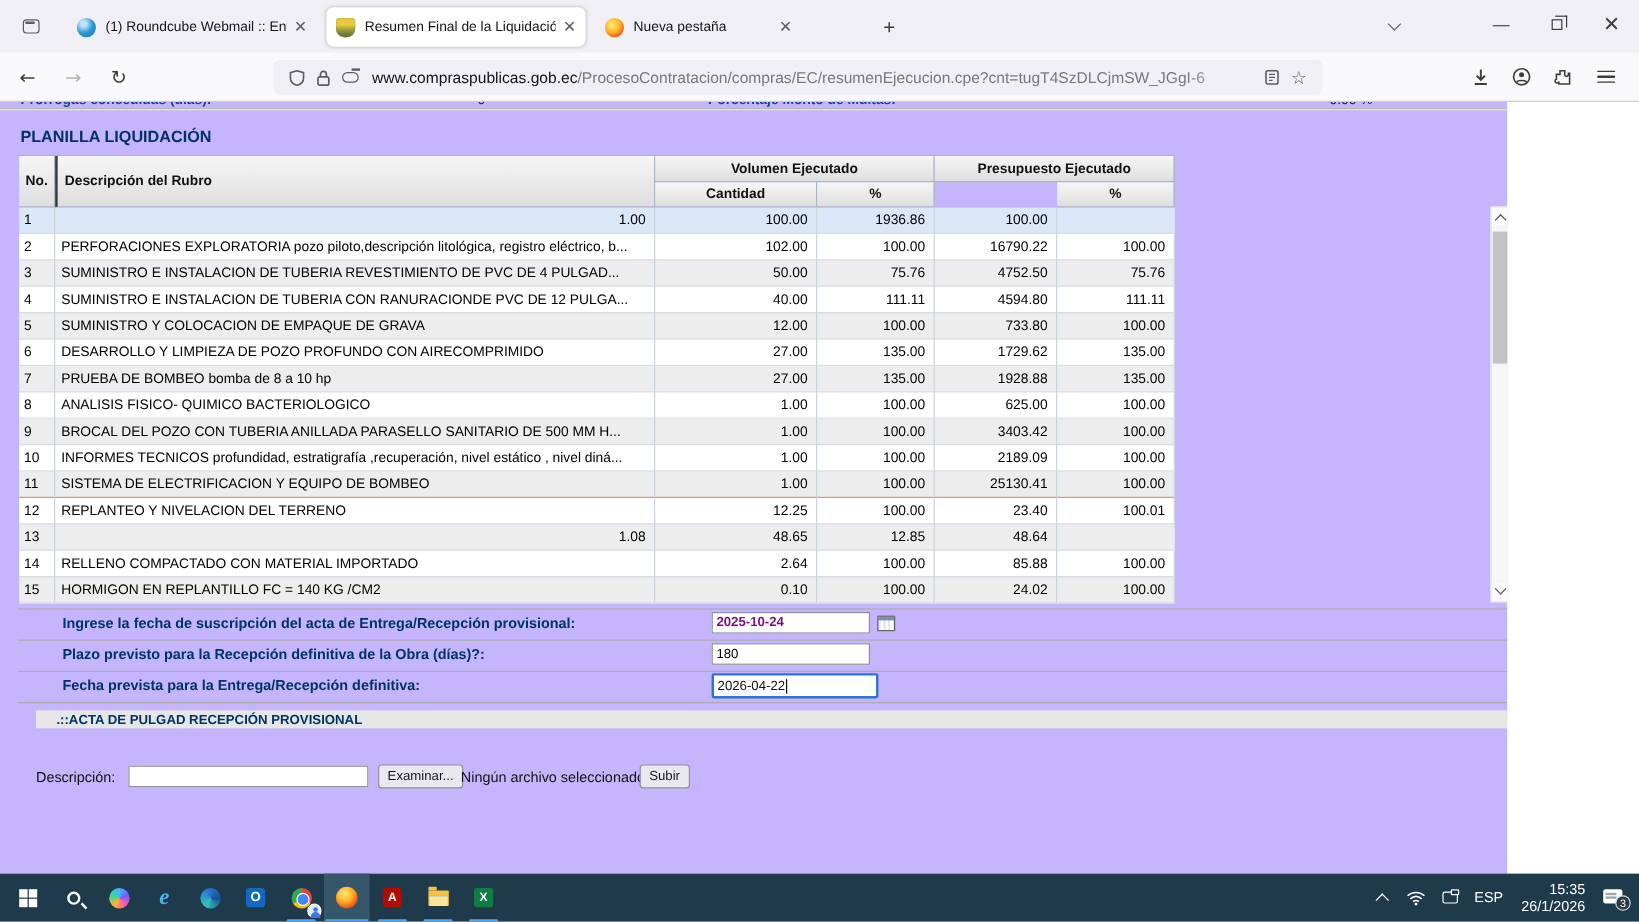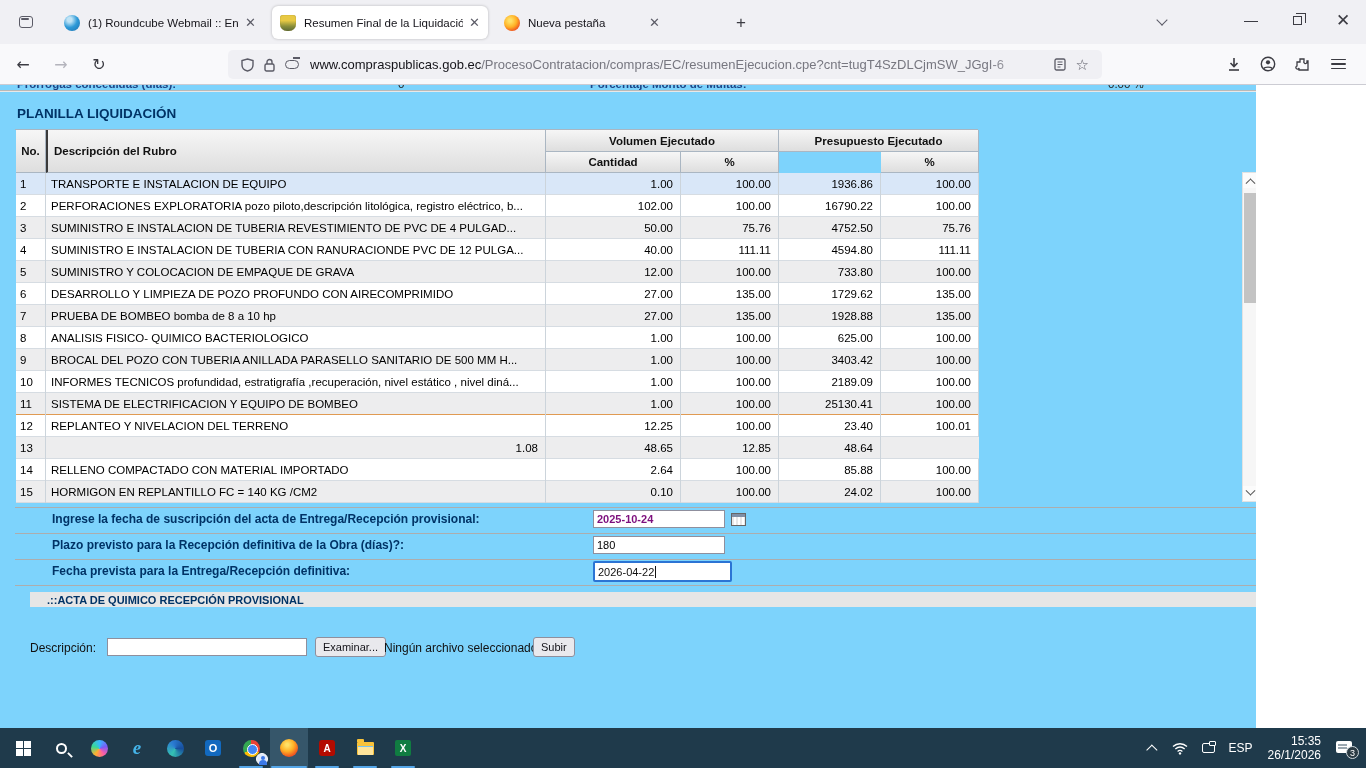--- a/index.html
+++ b/index.html
@@ -35,21 +35,21 @@
   .url-path { color:#777780; }
   .url-fade { position:absolute; right:0; top:0; width:60px; height:100%; background:linear-gradient(90deg, rgba(240,240,244,0), #f0f0f4 85%); }
   .perm-icon { width:14px; height:9px; border:1.4px solid #5b5b66; border-radius:5px; position:relative; }
   .perm-icon::after { content:''; position:absolute; right:-2px; top:-4px; width:7px; height:2px; background:#5b5b66; }
   .star { font-family:"DejaVu Sans", sans-serif; font-size:15px; color:#5b5b66; }
   .tb-right { position:absolute; top:6px; height:28px; display:flex; align-items:center; justify-content:center; width:32px; }
   .burger { width:15px; height:11px; display:flex; flex-direction:column; justify-content:space-between; }
   .burger span { display:block; height:1.8px; background:#3c3c43; border-radius:1px; }
 
   
-  #content { position:absolute; left:0; top:85px; width:1256px; height:643px; background:#7dd3fc; overflow:hidden; }
+  #content { position:absolute; left:0; top:85px; width:1256px; height:643px; background:#c4b5fd; overflow:hidden; }
   .cutlabel { position:absolute; top:-7px; font-size:11.5px; font-weight:bold; color:#1c4587; white-space:nowrap; }
   .cutval { position:absolute; top:-7px; font-size:11.5px; color:#222; }
   .topline { position:absolute; left:0; top:5px; width:1348px; height:2px; background:#b9b9b9; border-bottom:1px solid #e8e8e8; }
   #heading { position:absolute; left:17px; top:21px; font-size:13.5px; font-weight:bold; color:#003366; }
 
   #tbl { position:absolute; left:15px; top:44px; width:963px; border-left:1px solid #aab6c2; border-top:1px solid #aab6c2; font-size:11.5px; }
   .th { position:absolute; background:linear-gradient(180deg,#f6f6f6,#dedede); border-right:1px solid #aab6c2; border-bottom:1px solid #aab6c2; font-weight:bold; color:#111; display:flex; align-items:center; }
   .th.center { justify-content:center; }
   #tbody { position:absolute; left:0; top:43px; width:963px; }
   .trow { display:grid; grid-template-columns:30px 500px 135px 98px 102px 98px; height:22px; align-items:center; border-bottom:1px solid #d6dce2; background:#fff; }
@@ -248,21 +248,20 @@
     <div class="th" style="left:30px; top:0; width:500px; height:43px; padding-left:6px; border-left:2px solid #3a3a3a;">Descripción del Rubro</div>
     <div class="th center" style="left:530px; top:0; width:233px; height:22px;">Volumen Ejecutado</div>
     <div class="th center" style="left:763px; top:0; width:200px; height:22px;">Presupuesto Ejecutado</div>
     <div class="th center" style="left:530px; top:22px; width:135px; height:21px;">Cantidad</div>
     <div class="th center" style="left:665px; top:22px; width:98px; height:21px;">%</div>
     <div class="th center" style="left:763px; top:22px; width:102px; height:21px;margin-top:36px;">Valor (USD)</div>
     <div class="th center" style="left:865px; top:22px; width:98px; height:21px;">%</div>
     <div id="tbody">
         <div class="trow sel">
           <span class="cell-no">1</span>
-          <span class="cell-desc">TRANSPORTE E INSTALACION DE EQUIPO</span>
           <span class="num">1.00</span>
           <span class="num">100.00</span>
           <span class="num">1936.86</span>
           <span class="num">100.00</span>
         </div>
         <div class="trow">
           <span class="cell-no">2</span>
           <span class="cell-desc">PERFORACIONES EXPLORATORIA pozo piloto,descripción litológica, registro eléctrico, b...</span>
           <span class="num">102.00</span>
           <span class="num">100.00</span>
@@ -396,21 +395,21 @@
 
   <div class="hr" style="top:474px;"></div>
   <div class="flabel" style="top:479px;">Fecha prevista para la Entrega/Recepción definitiva:</div>
   <div class="focusbox" style="top:476px;">
     <span>2026-04-22</span>
       <span class="caret"></span>
   </div>
   <div class="hr" style="top:500px;"></div>
 
   <div id="acta-bar">
-    <span id="acta-title">.::ACTA DE QUIMICO RECEPCIÓN PROVISIONAL</span>
+    <span id="acta-title">.::ACTA DE PULGAD RECEPCIÓN PROVISIONAL</span>
   </div>
 
   <span id="desc-label">Descripción:</span>
   <input id="desc-input" style="">
   <button class="btn" style="left:315px;">Examinar...</button>
   <span id="no-file">Ningún archivo seleccionado.</span>
   <button class="btn" style="left:533px;">Subir</button>
 
   <div id="widget">
     <svg width="30" height="30" viewBox="0 0 30 30">

